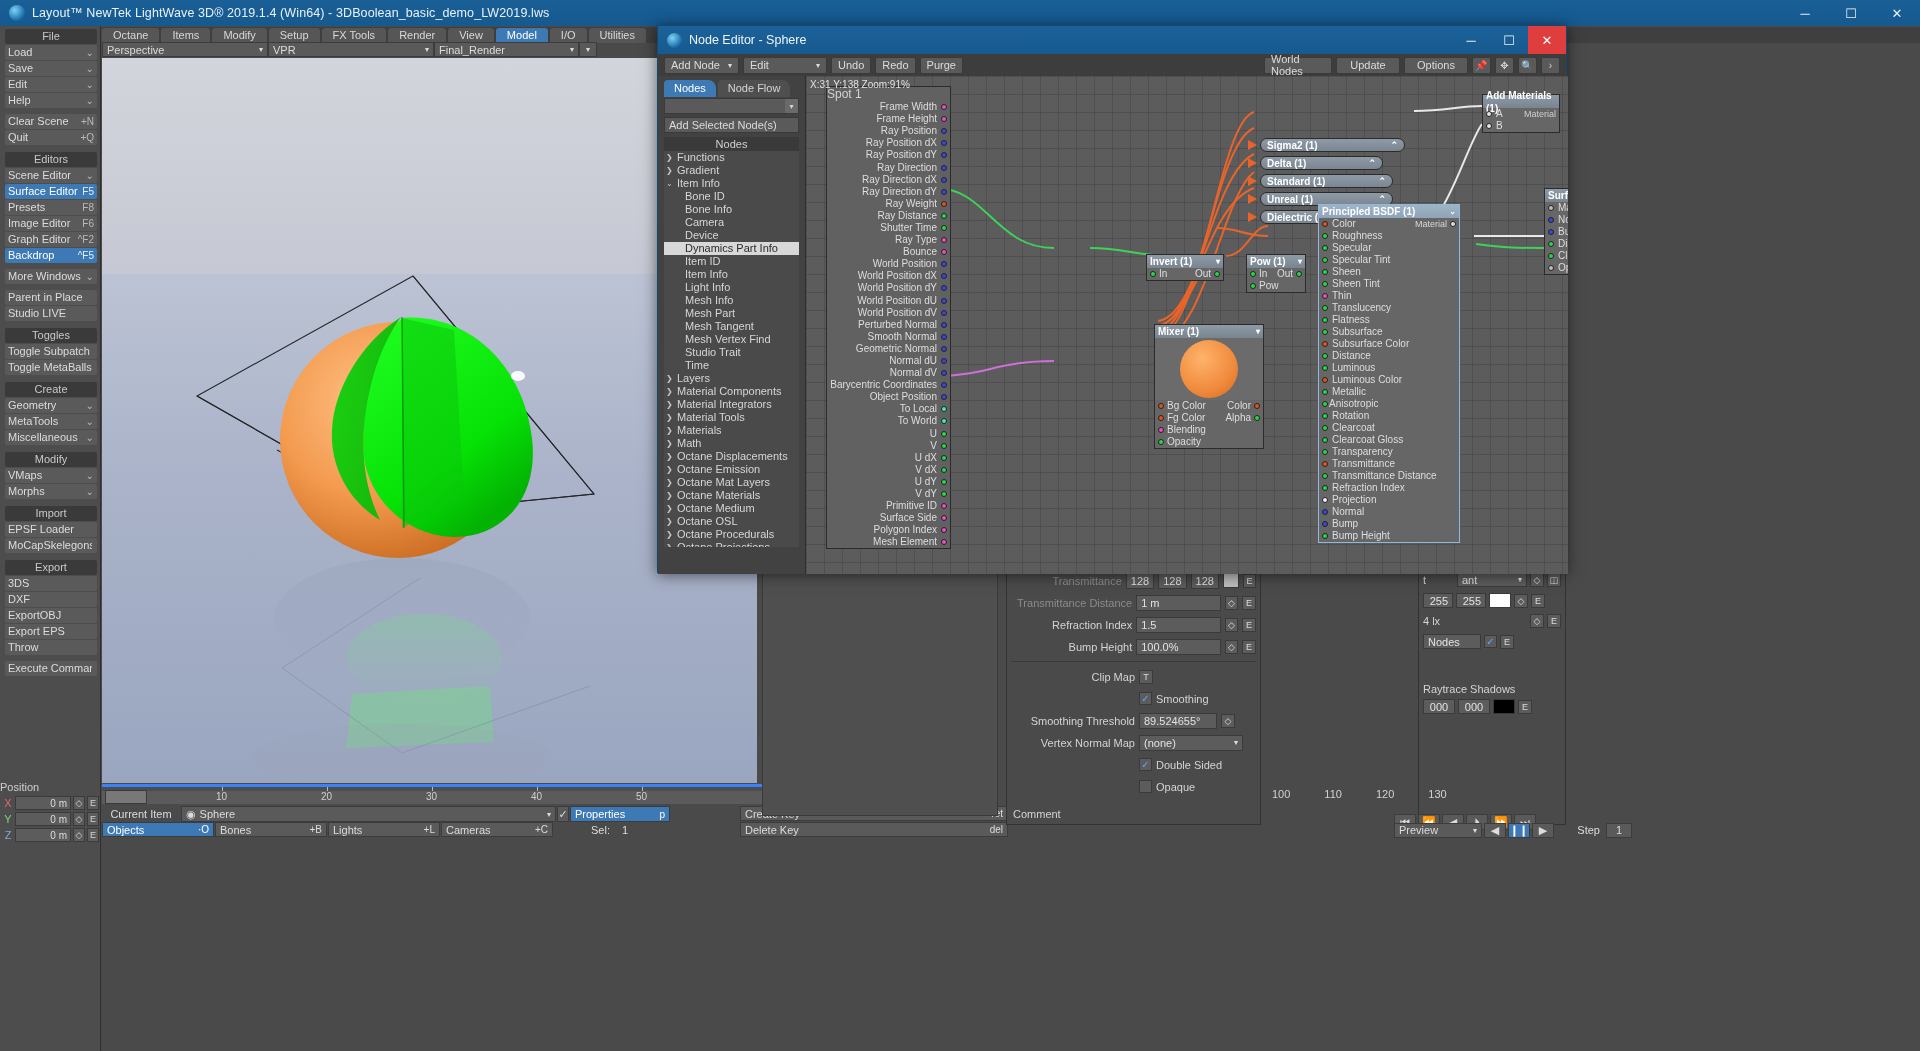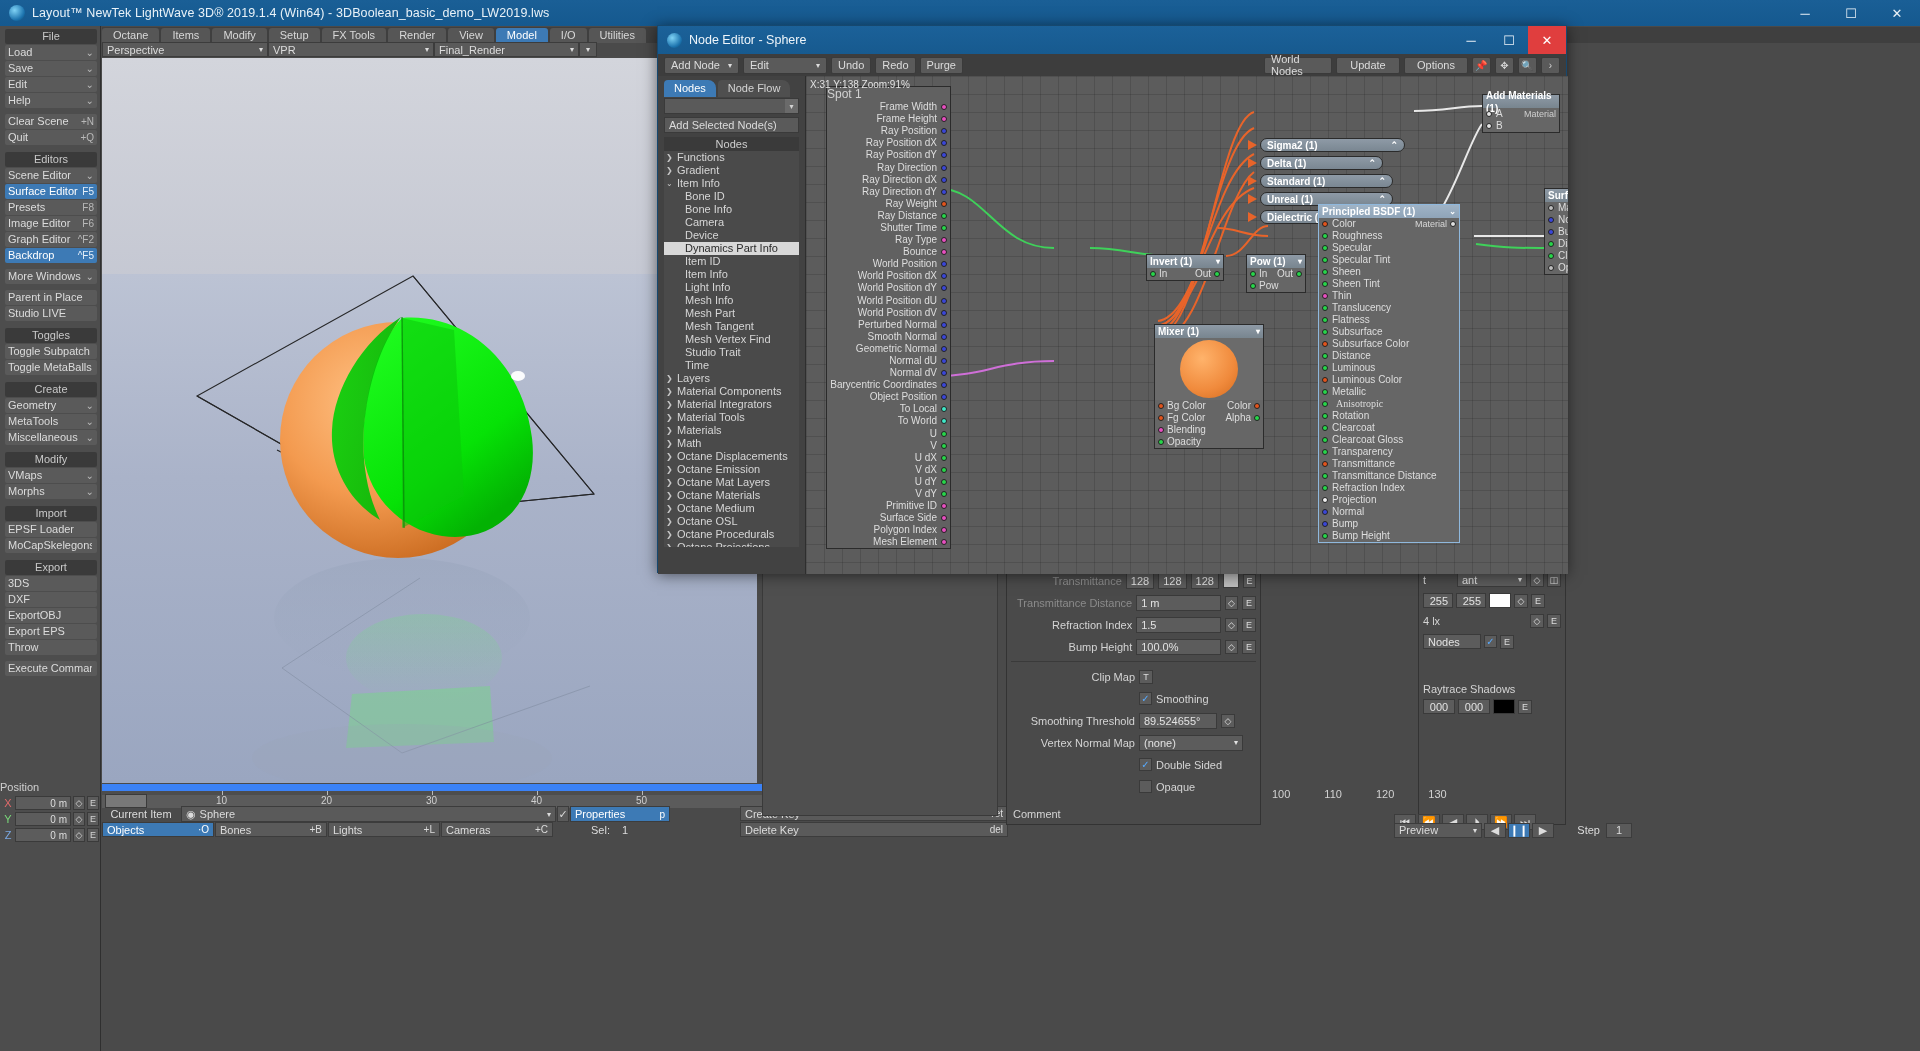--- a/index.html
+++ b/index.html
@@ -48,21 +48,21 @@
   .viewport { position:absolute; left:102px; top:58px; width:655px; height:725px;
     background:linear-gradient(#c9ccd6 0%,#c3c6d1 34%,#b9bfcd 35%,#aeb7c8 100%); overflow:hidden;}
   .vp-sky{ position:absolute;left:0;top:0;width:100%;height:240px;
     background:linear-gradient(#d3d5dc,#c4c7d2);}
   .vp-floor{position:absolute;left:0;top:216px;width:100%;height:509px;
     background:linear-gradient(#bcc3d4 0%,#aab3c9 40%,#9aa6c0 100%);}
   .vp-canvas{position:absolute;inset:0;}
 
   
   .tl { position:absolute; left:102px; top:784px; width:665px; height:20px;
-    background:#4d4d4d; border-top:7px solid #3b82f6;}
+    background:#4d4d4d; border-top:3px solid #3b82f6;}
   .tl .track{position:absolute;left:0;top:4px;width:100%;height:13px;background:#5b5b5b;}
   .tl .tick{position:absolute;top:4px;font-size:10px;color:#d0d0d0;}
   .tl .thumb{position:absolute;left:3px;top:3px;width:42px;height:14px;background:#787878;
     border:1px solid #3a3a3a;}
   .tl .mark{position:absolute;top:0;width:1px;height:4px;background:#b9b9b9;}
 
   .coords{position:absolute;left:0;top:780px;width:101px;height:70px;}
   .coordrow{display:flex;align-items:center;height:15px;margin:1px 2px 0 3px;gap:2px;}
   .coordrow .ax{width:10px;font-size:11px;text-align:center;}
   .coordrow .fld{flex:1;height:14px;background:#5c5c5c;border:1px solid #3a3a3a;
@@ -1130,21 +1130,21 @@
             <div class="prow">
               <span class="dot" style="background: rgb(226, 84, 28);"></span>
               <span style="margin-left: 4px;">Luminous Color</span>
             </div>
             <div class="prow">
               <span class="dot" style="background: rgb(39, 214, 74);"></span>
               <span style="margin-left: 4px;">Metallic</span>
             </div>
             <div class="prow">
               <span class="dot" style="background: rgb(39, 214, 74);"></span>
-              <span style="margin-left: 8px; font-family: Liberation Serif, serif;">Anisotropic</span>
+              <span style="margin-left: 1px;">Anisotropic</span>
             </div>
             <div class="prow">
               <span class="dot" style="background: rgb(39, 214, 74);"></span>
               <span style="margin-left: 4px;">Rotation</span>
             </div>
             <div class="prow">
               <span class="dot" style="background: rgb(39, 214, 74);"></span>
               <span style="margin-left: 4px;">Clearcoat</span>
             </div>
             <div class="prow">

